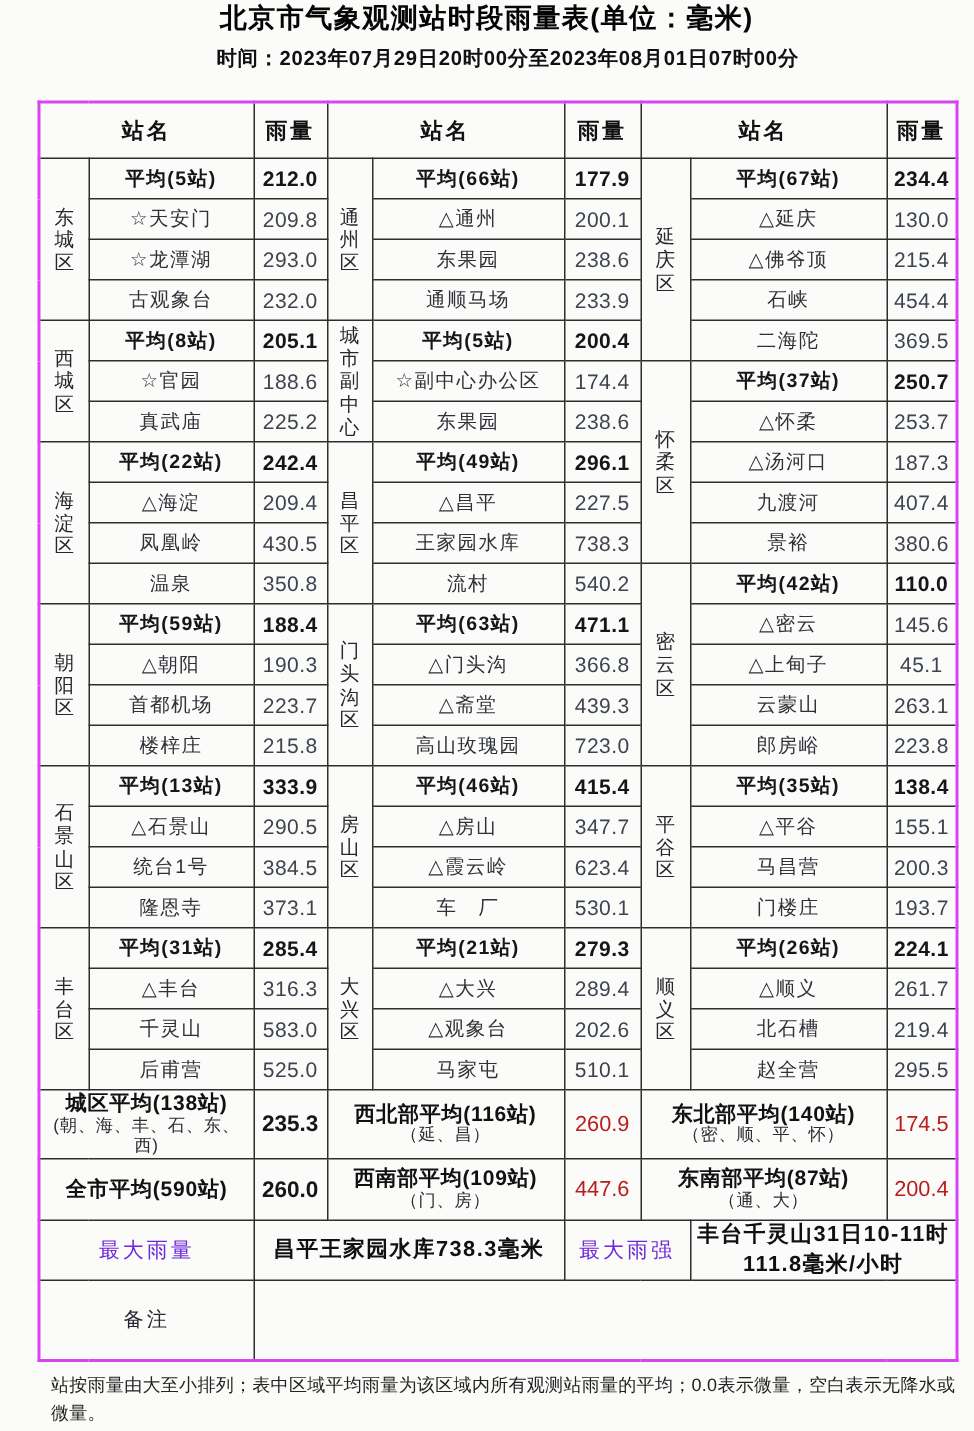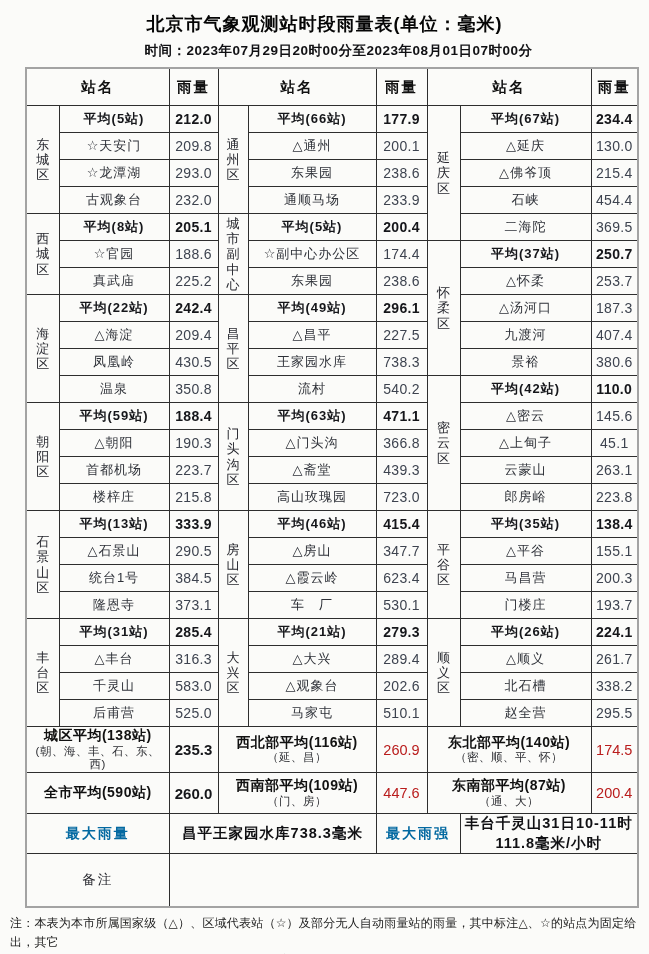--- a/index.html
+++ b/index.html
@@ -6,49 +6,49 @@
   body{
     width:649px;height:954px;
     background:#fbfbf9;
     font-family:"Liberation Sans","DejaVu Sans",sans-serif;
     color:#1c1d22;
     -webkit-font-smoothing:antialiased;
   }
   .page{position:relative;width:649px;height:954px;overflow:hidden;}
   .title{
     text-align:center;font-size:18px;font-weight:bold;color:#050505;
-    padding-top:12px;letter-spacing:1px;
+    letter-spacing:1px;
   }
   .subtitle{
     text-align:center;font-size:13.5px;font-weight:bold;color:#101013;
     margin-top:6px;letter-spacing:0.5px;padding-left:28px;
   }
   table.rain{
     border-collapse:collapse;table-layout:fixed;
-    margin:7px 0 0 25px;width:612px;
-    border:2px solid #a3a3a3;
+    margin:19px 0 0 25px;width:612px;
+    border:2px solid #d946ef;
   }
   table.rain td, table.rain th{
     border:1px solid #2e2e2e;
     padding:0 2px;overflow:hidden;
     text-align:center;vertical-align:middle;
   }
   thead th{height:36px;font-size:14.5px;font-weight:bold;color:#111;letter-spacing:2px;}
   tbody td{height:26px;}
   td.region{font-size:13px;color:#26272e;padding:2px 0;}
   td.region .vert{white-space:pre-line;line-height:1.18;letter-spacing:0;}
   td.station{font-size:13px;color:#2e3138;letter-spacing:1px;}
   td.value{font-size:14px;color:#3d434f;letter-spacing:0.3px;}
   .bold{font-weight:bold;color:#15161a !important;}
   td.sum-label{height:40px;}
   .sl-main{font-size:14px;font-weight:bold;color:#111;line-height:1.25;letter-spacing:0.5px;}
   .sl-sub{font-size:11.5px;color:#2b2c31;line-height:1.2;letter-spacing:0.5px;}
   td.sum-value{font-size:14.5px;color:#b91c1c;}
   td.sum-value.bold{font-size:15px;}
-  td.max-label{height:36px;font-size:14px;font-weight:bold;color:#0369a1;letter-spacing:2px;}
+  td.max-label{height:36px;font-size:14px;font-weight:normal;color:#6d28d9;letter-spacing:2px;}
   td.max-value{font-size:14.5px;font-weight:bold;color:#101013;letter-spacing:1px;line-height:1.35;padding:0 8px;}
   td.remark-label{height:52px;font-size:13.5px;color:#26272e;letter-spacing:2px;font-family:Liberation Serif, serif;}
   td.remark-value{}
   .footnote{
     margin:6px 8px 0 10px;font-size:12px;color:#222;line-height:1.55;letter-spacing:0.2px;
   }
   .footnote .fl2{padding-left:24px;}
 </style>
 </head>
 <body>
@@ -336,21 +336,21 @@
           <td class="value">289.4</td>
           <td class="station">△顺义</td>
           <td class="value">261.7</td>
         </tr>
         <tr>
           <td class="station">千灵山</td>
           <td class="value">583.0</td>
           <td class="station">△观象台</td>
           <td class="value">202.6</td>
           <td class="station">北石槽</td>
-          <td class="value">338.2</td>
+          <td class="value">219.4</td>
         </tr>
         <tr>
           <td class="station">后甫营</td>
           <td class="value">525.0</td>
           <td class="station">马家屯</td>
           <td class="value">510.1</td>
           <td class="station">赵全营</td>
           <td class="value">295.5</td>
         </tr>
       </tbody>
@@ -395,17 +395,16 @@
         <td colspan="2" class="max-value">丰台千灵山31日10-11时111.8毫米/小时</td>
       </tr>
       <tr>
         <td colspan="2" class="remark-label">备注</td>
         <td colspan="7" class="remark-value"></td>
       </tr>
     </tbody>
   </table>
 
   <div class="footnote">
-    <div class="fl1">注：本表为本市所属国家级（△）、区域代表站（☆）及部分无人自动雨量站的雨量，其中标注△、☆的站点为固定给出，其它</div>
     <div class="fl2">站按雨量由大至小排列；表中区域平均雨量为该区域内所有观测站雨量的平均；0.0表示微量，空白表示无降水或微量。</div>
   </div>
 
 </div>
 
 </body></html>

